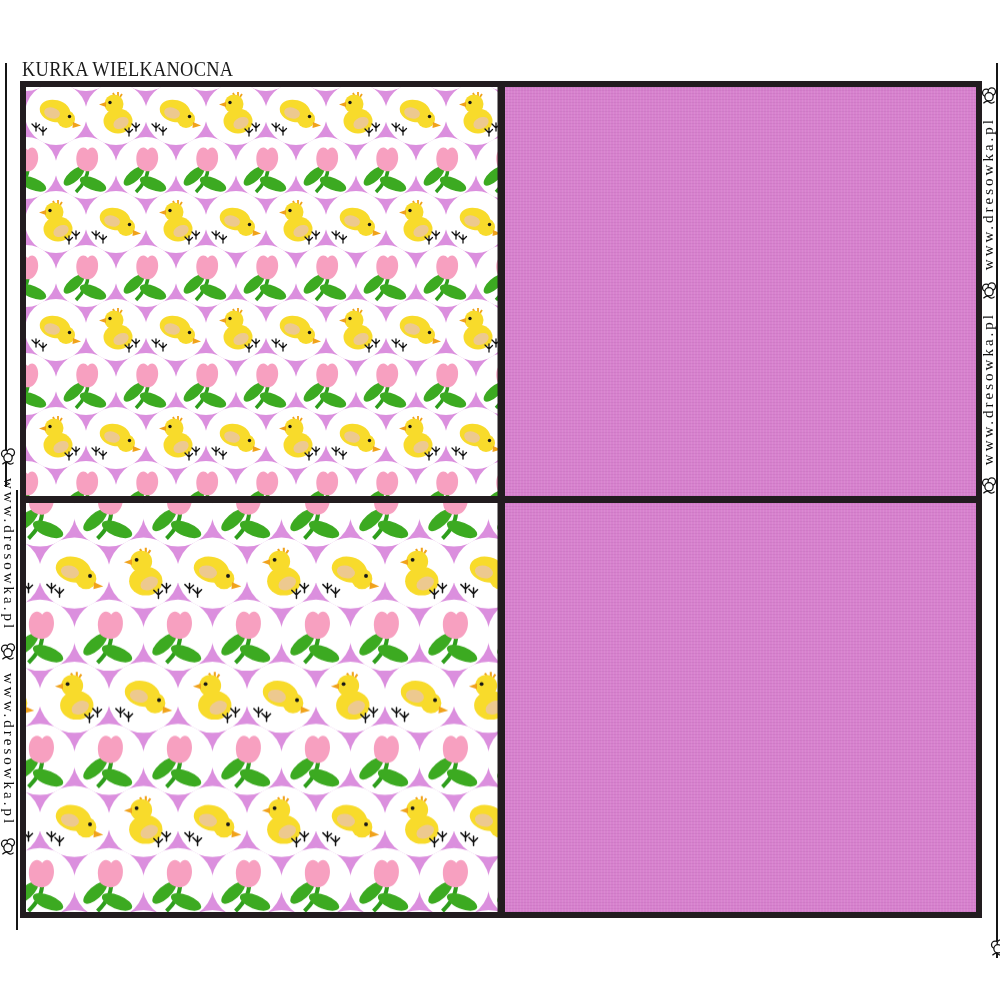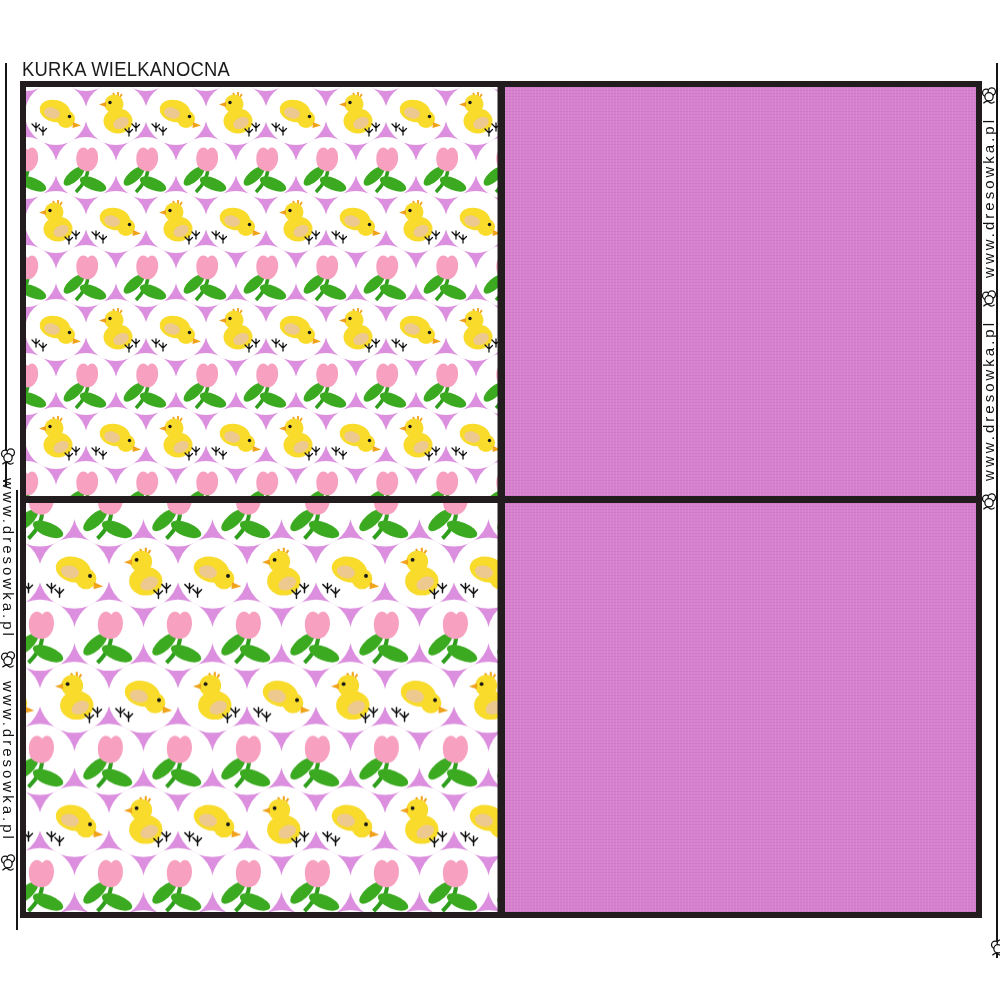--- a/index.html
+++ b/index.html
@@ -1,18 +1,18 @@
 <!DOCTYPE html>
 <html style="--pattern-background: #DB8FDE; --solid-panel: #D781CE; --circle-white: #FFFFFF; --chick-yellow: #F8DB2B; --chick-wing: #EDC98F; --beak-orange: #F0A21B; --tulip-pink: #F7A0C0; --leaf-green: #3CAA21; --border-black: #221C1F; --text-black: #161616;"><head>
 <meta charset="utf-8">
 <style>
   html,body{margin:0;padding:0;}
   .page{
     position:relative;width:1000px;height:1000px;background:#ffffff;
-    overflow:hidden;font-family:Liberation Sans, sans-serif;color:#161616;
+    overflow:hidden;font-family:Liberation Serif, serif;color:#161616;
   }
   .title{
     position:absolute;left:22px;top:59px;font-size:20px;line-height:20px;
     letter-spacing:.3px;color:#1a1a1a;transform:scaleX(.92);transform-origin:left top;
     white-space:nowrap;
   }
   .panel-grid{
     position:absolute;left:20px;top:81px;width:962px;height:837px;
     background:var(--border-black,#221c1f);
     display:grid;grid-template-columns:1fr 1fr;grid-template-rows:1fr 1fr;

